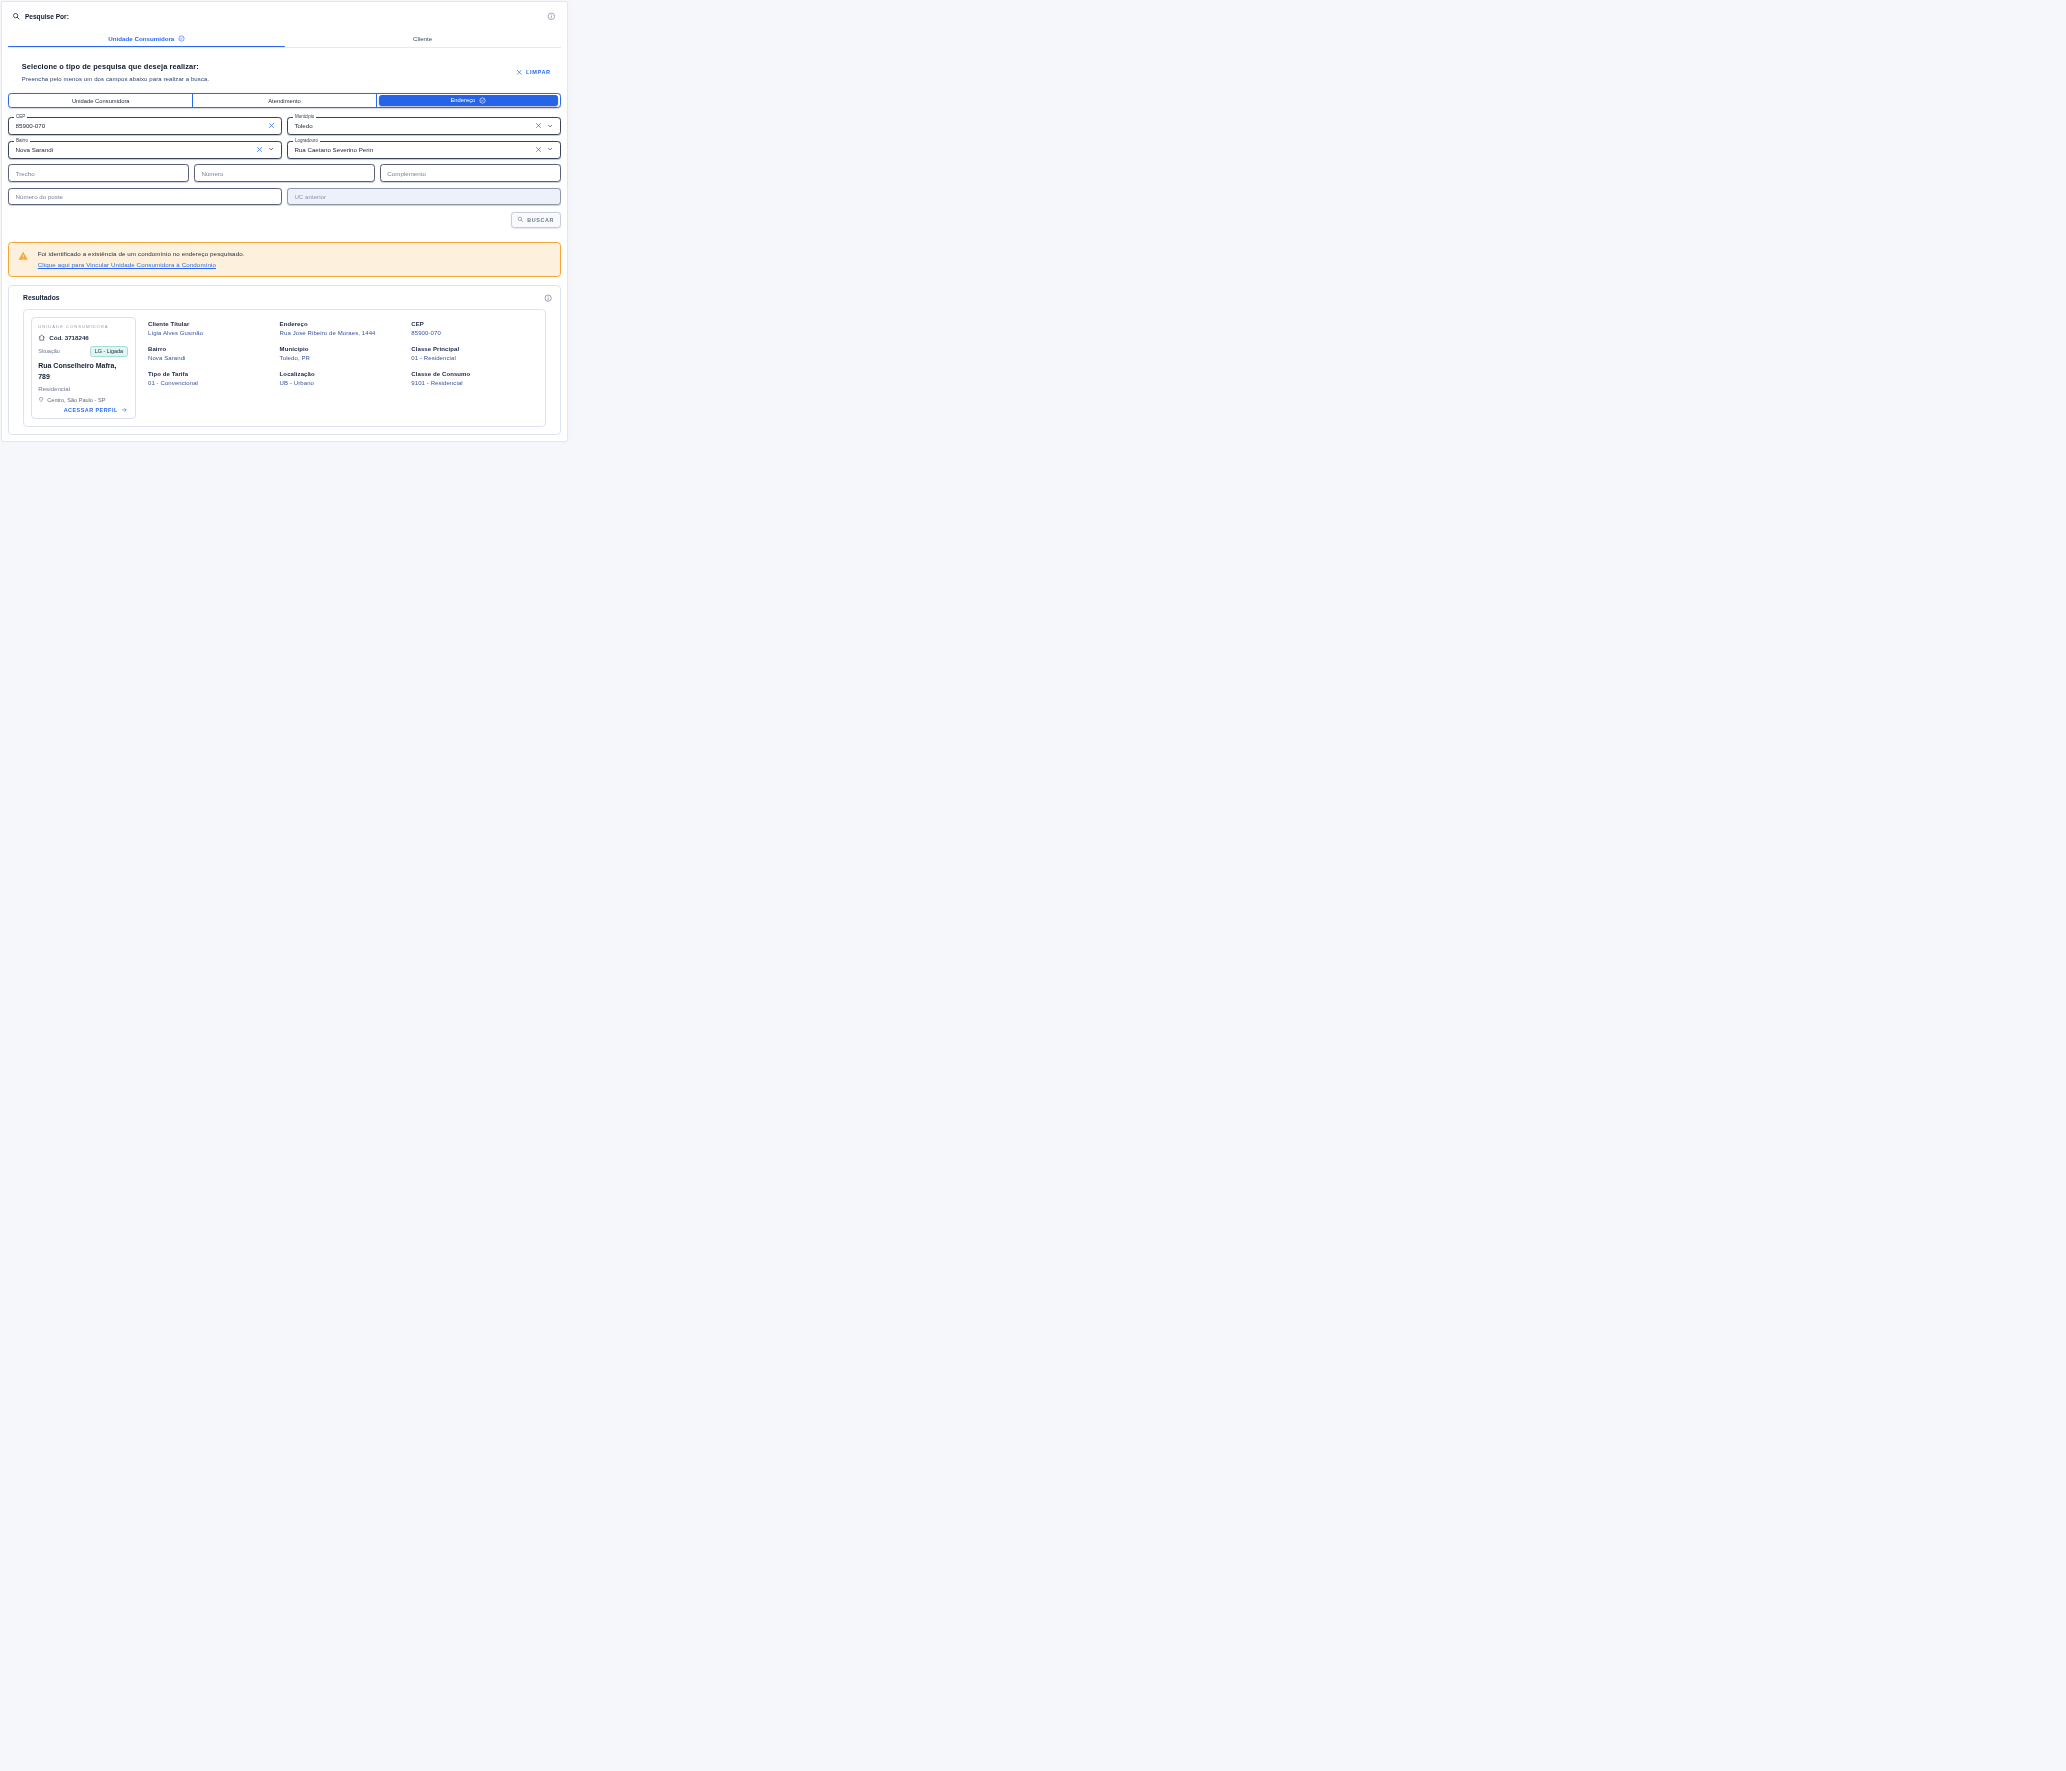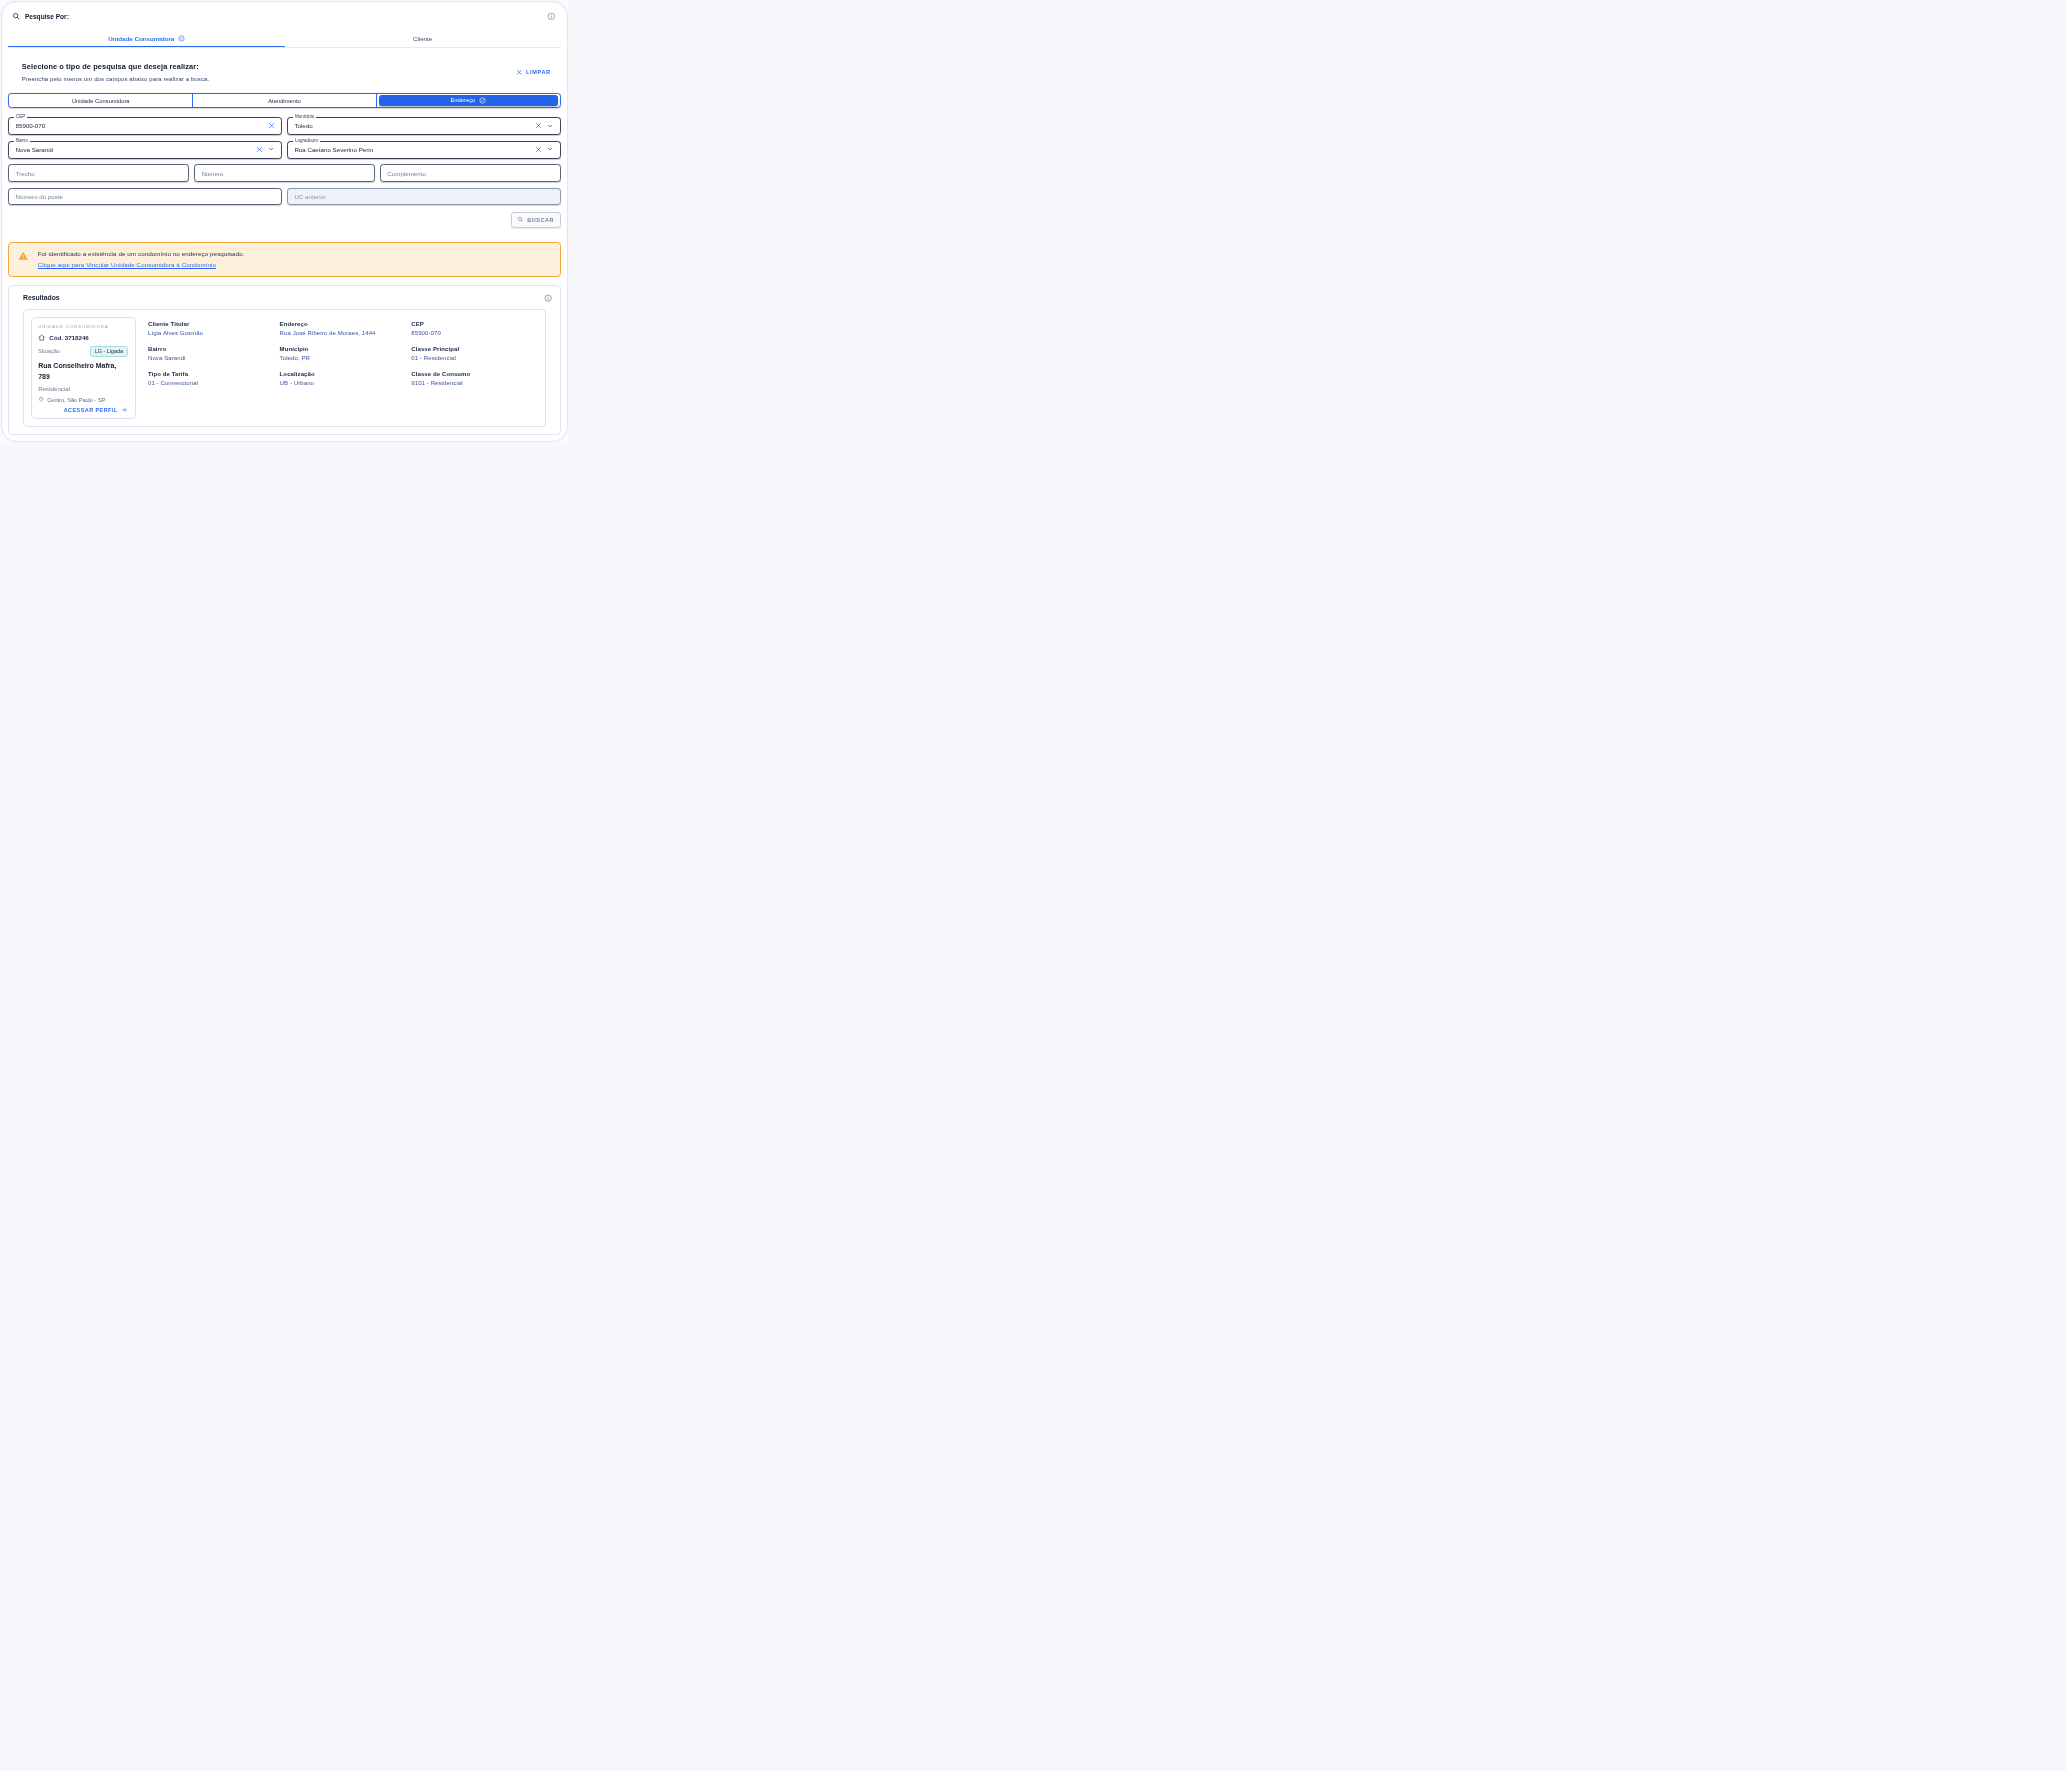--- a/index.html
+++ b/index.html
@@ -1,20 +1,20 @@
 <!DOCTYPE html>
 <html style="font-size:6.6px"><head>
 <meta charset="utf-8">
 <style>
   * { box-sizing: border-box; margin: 0; padding: 0; }
   html,body { background:#F6F7FB; }
   body { font-family:"Liberation Sans", sans-serif; color:#10192B; }
   .page { position:relative; width:569px; height:443px; background:#FBFBFE; }
   .card { position:absolute; inset:0.8px; background:#fff; border:0.4px solid #E2E6F3;
-          border-radius:16px; box-shadow:0 0 3.3px rgba(110,120,150,.10); overflow:hidden;
+          border-radius:2px; box-shadow:0 0 3.3px rgba(110,120,150,.10); overflow:hidden;
           display:flex; flex-direction:column; }
 
   
   .hdr { display:flex; align-items:center; padding:10px 11.6px 0 10.7px; }
   .hdr .ttl { font-size:6.6px; font-weight:bold; color:#111A2C; margin-left:4.1px; }
   .icon { display:inline-flex; align-items:center; justify-content:center; }
   .spacer { flex:1; }
 
   
   .tabs { position:relative; margin:10.7px 6.6px 0 6.6px; height:16.5px; display:flex;

